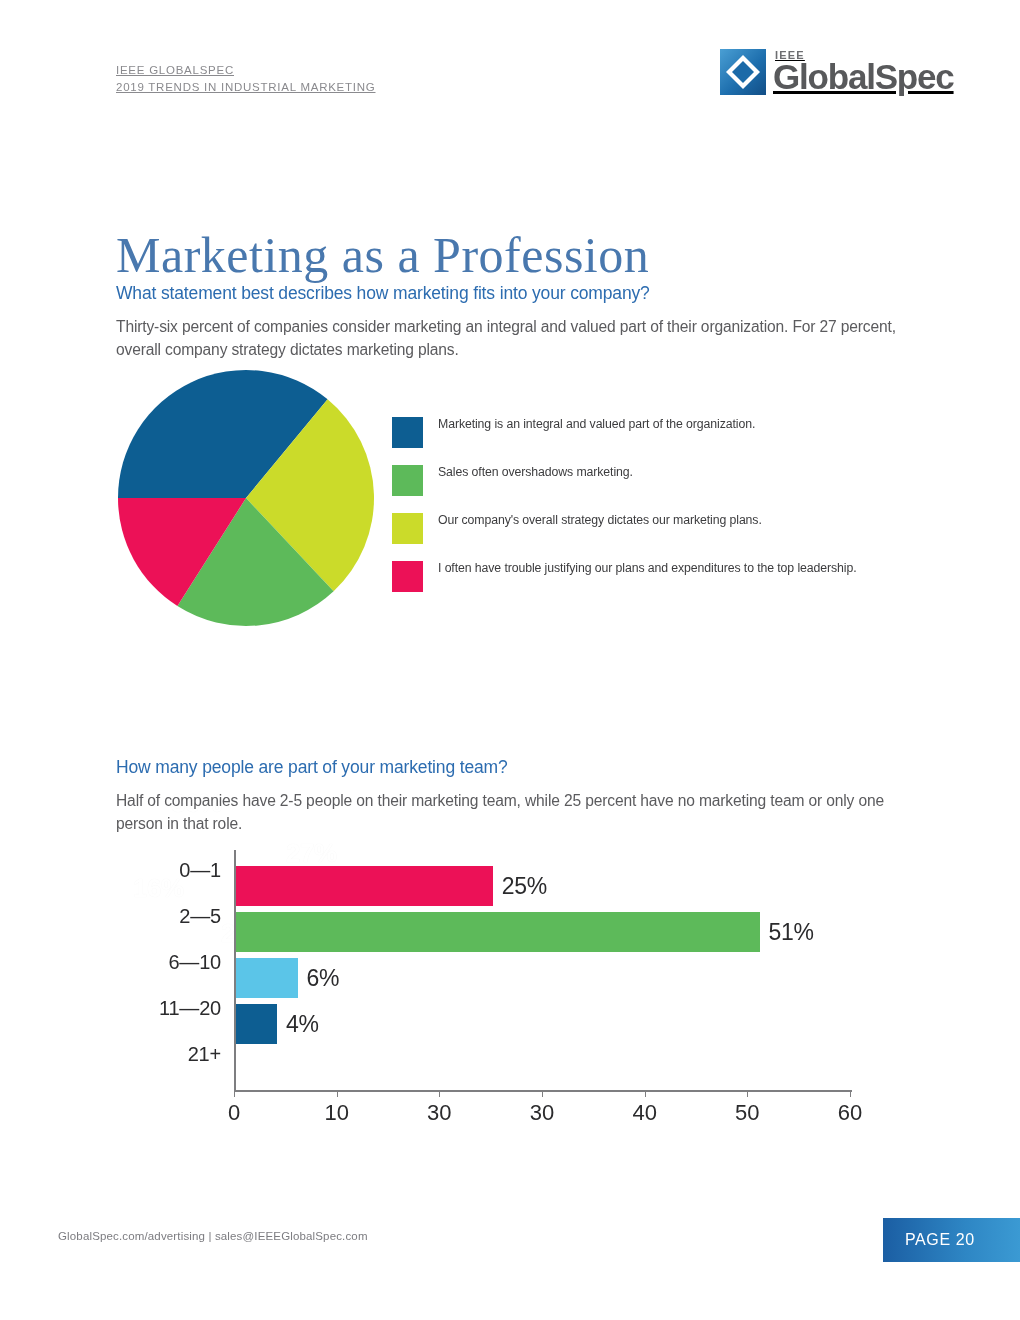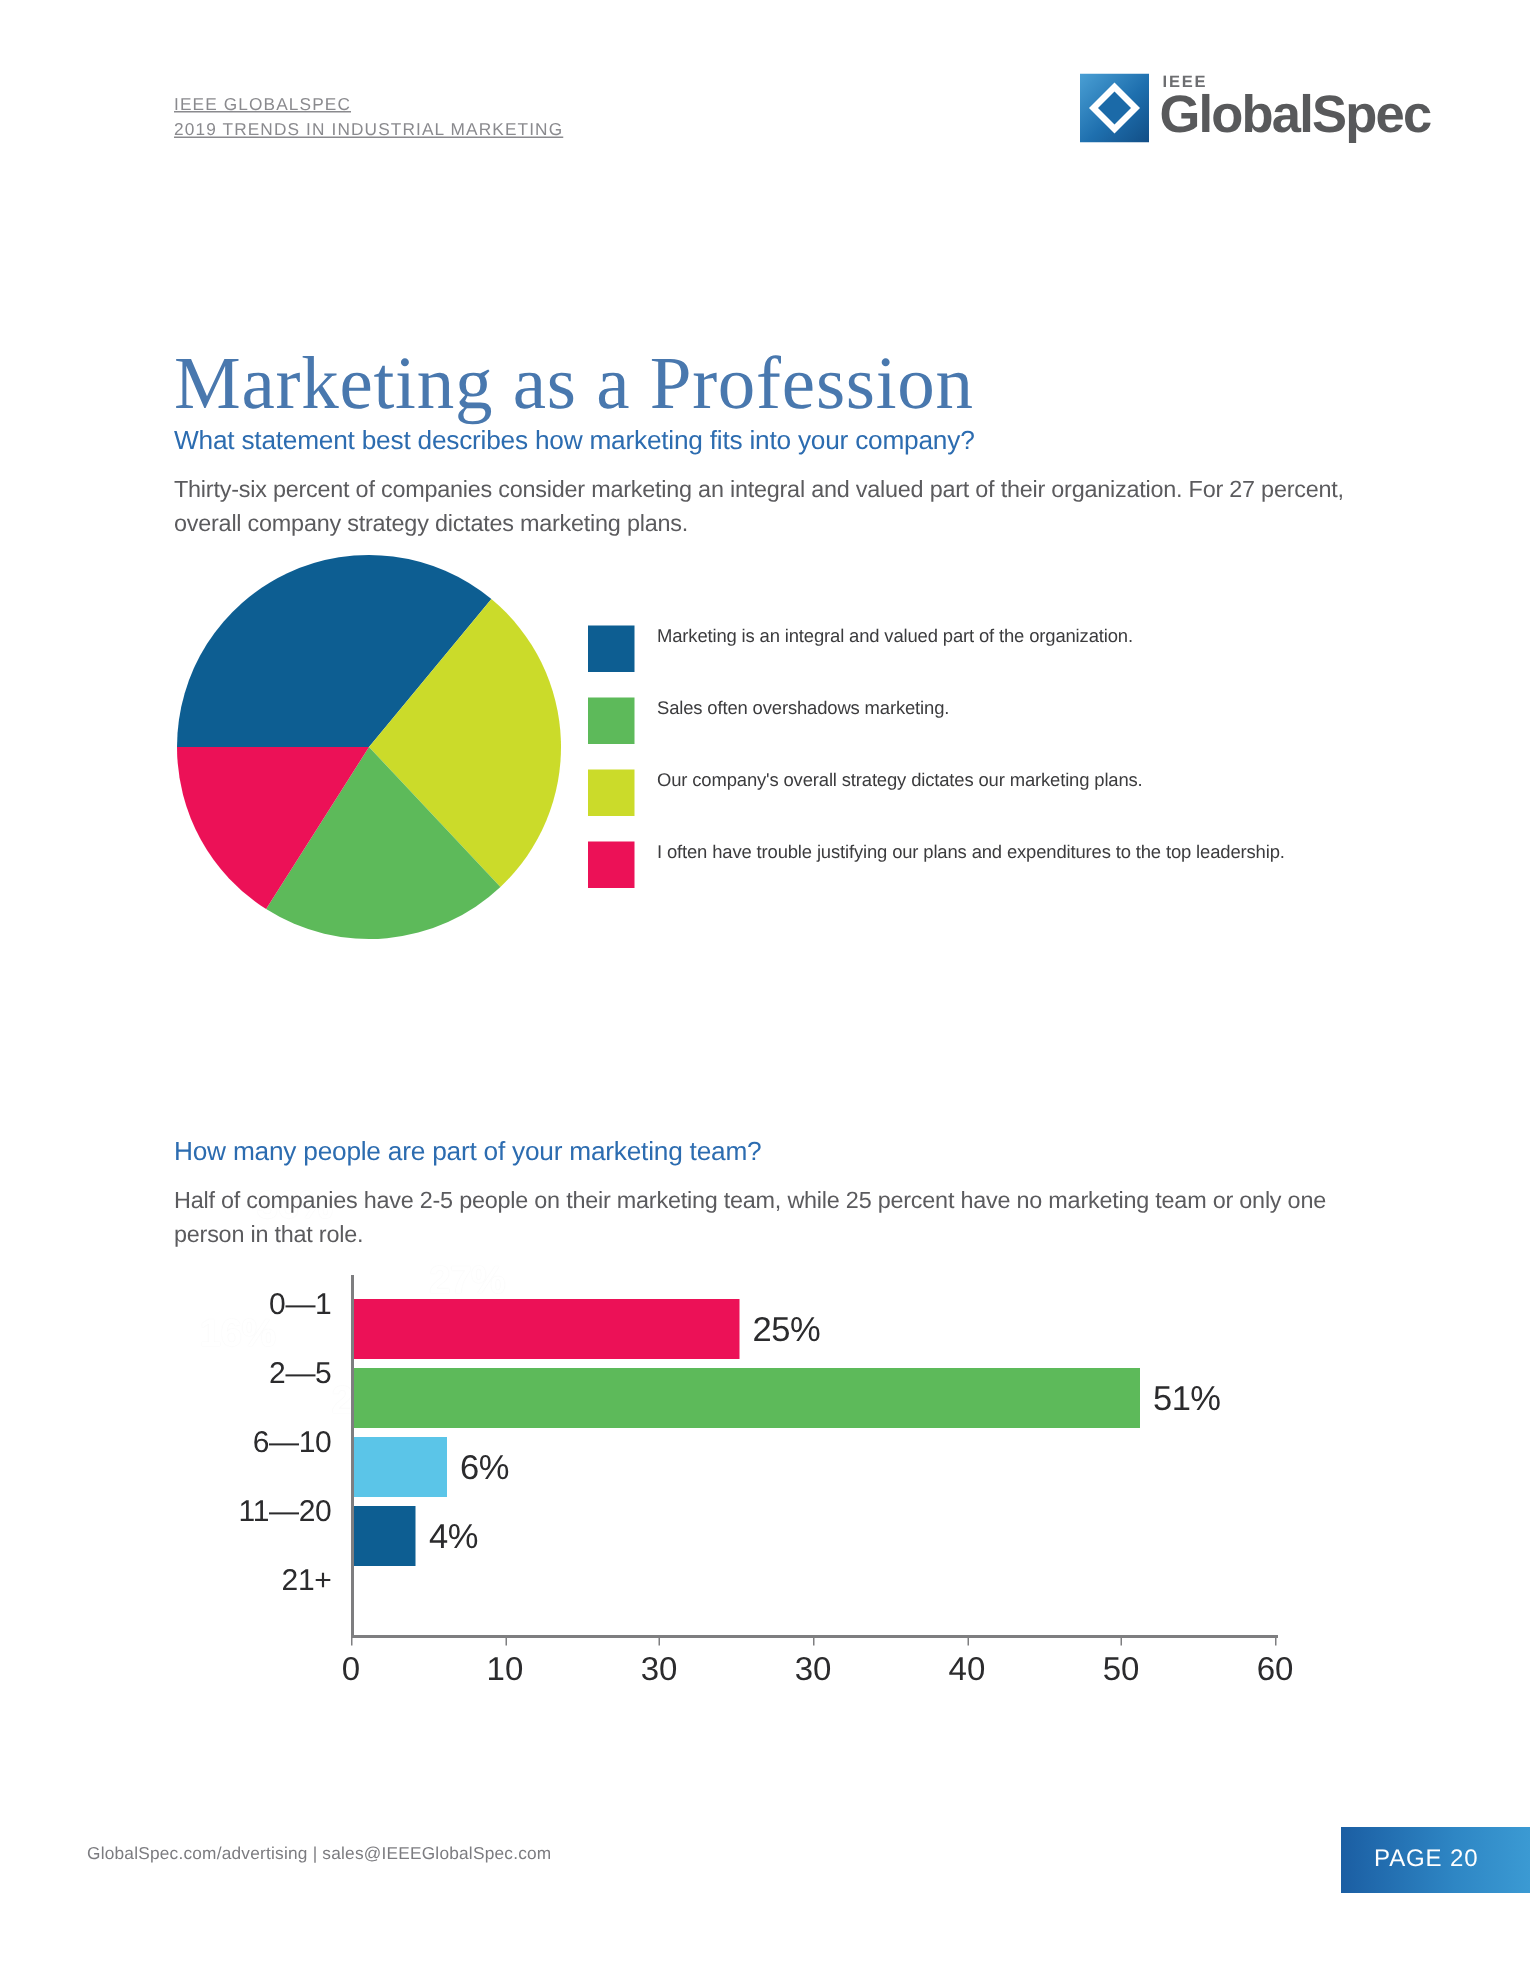--- a/index.html
+++ b/index.html
@@ -39,20 +39,21 @@
     position: absolute;
     right: 42px;
     top: 33px;
     width: 270px;
     height: 78px;
     display: flex;
     align-items: center;
     justify-content: flex-start;
     padding-left: 12px;
     box-sizing: border-box;
+    text-decoration: underline;
   }
   .logo-mark {
     width: 46px;
     height: 46px;
     flex: 0 0 auto;
     position: relative;
   }
   .logo-text {
     margin-left: 7px;
     position: relative;
@@ -256,21 +257,21 @@
     top: 1230px;
     font-size: 11.5px;
     color: #7c7c80;
     letter-spacing: 0.15px;
     white-space: nowrap;
   }
   .page-badge {
     position: absolute;
     right: 0;
     top: 1218px;
-    width: 126px;
+    width: 137px;
     height: 44px;
     background: linear-gradient(to right, #1b5ea3 0%, #2e86c4 60%, #3b9ad3 100%);
     display: flex;
     align-items: center;
   }
   .page-badge span {
     color: #ffffff;
     font-size: 16px;
     letter-spacing: 0.6px;
     margin-left: 22px;

